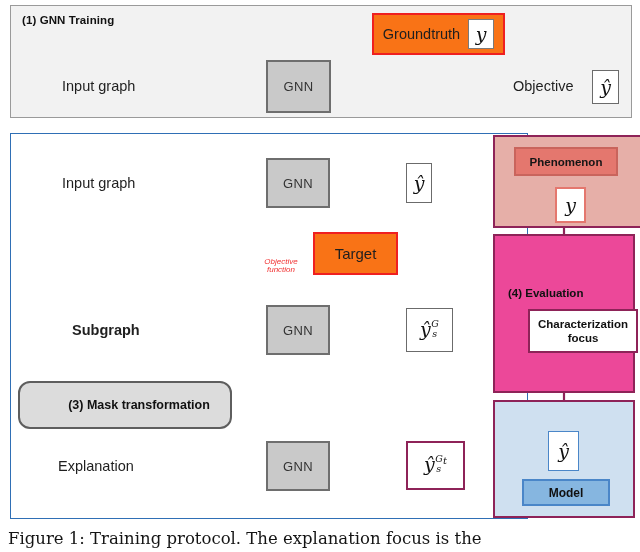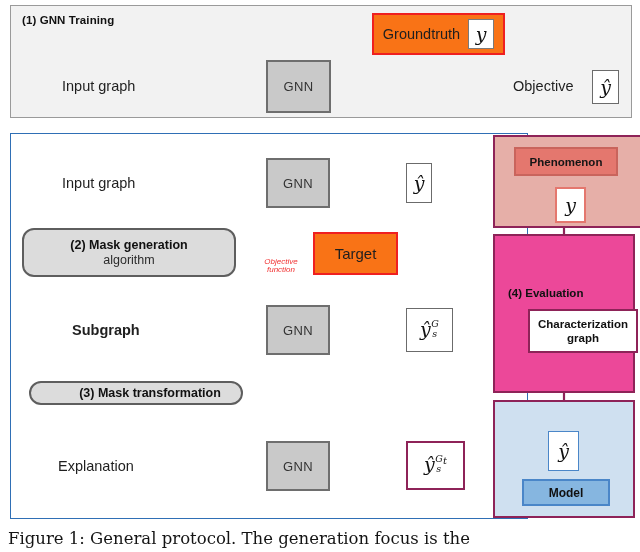--- a/index.html
+++ b/index.html
@@ -225,45 +225,41 @@
   </div>
 
   <div class="abs" id="panel2"></div>
 
   <div class="abs plabel" style="left:62px;top:175px;">Input graph</div>
   <div class="abs gnn" style="left:266px;top:158px;width:64px;height:50px;">GNN</div>
   <div class="abs ybox" style="left:406px;top:163px;width:26px;height:40px;">
     <span class="math">ŷ</span>
   </div>
 
-  <div class="abs stepbox" style="left:22px;top:228px;width:214px;height:49px;">
-    <span class="t1">(2) Mask generation</span>
-    <span class="t2">algorithm</span>
-  </div>
 
   <div class="abs redbox" style="left:313px;top:232px;width:85px;height:43px;">
     <span id="target-text">Target</span>
   </div>
   <div class="abs" id="objfunc" style="left:252px;top:258px;width:58px;font-style:italic;">
     <span>Objective</span><br>
     <span>function</span>
   </div>
 
   <div class="abs plabel" style="left:72px;top:322px;font-weight:bold;">Subgraph</div>
   <div class="abs gnn" style="left:266px;top:305px;width:64px;height:50px;">GNN</div>
   <div class="abs ybox" style="left:406px;top:308px;width:47px;height:44px;">
     <span class="math">
       <span>ŷ</span><span class="supsub">
           <span class="a">G</span>
           <span class="b">s</span>
         </span>
     </span>
   </div>
 
-  <div class="abs stepbox" style="left:29px;top:381px;width:214px;height:24px;padding-left:28px;">
+  <div class="abs stepbox" style="left:18px;top:381px;width:214px;height:48px;padding-left:28px;">
     <span class="t1">(3) Mask transformation</span>
   </div>
 
   <div class="abs plabel" style="left:58px;top:458px;">Explanation</div>
   <div class="abs gnn" style="left:266px;top:441px;width:64px;height:50px;">GNN</div>
   <div class="abs ybox magenta" style="left:406px;top:441px;width:59px;height:49px;">
     <span class="math">
       <span>ŷ</span><span class="supsub">
           <span class="a">G</span>
           <span class="b">s</span>
@@ -275,25 +271,25 @@
     <div class="abs" id="phenom-chip">Phenomenon</div>
     <div class="abs ybox" style="left:60px;top:50px;width:31px;height:36px;border:2.4px solid #e4776e;">
       <span class="math">y</span>
     </div>
   </div>
 
   <div class="abs" id="eval-panel">
     <div class="abs" id="eval-title">(4) Evaluation</div>
     <div class="abs" id="charscore">
       <span>Characterization</span>
-      <span>graph</span>
+      <span>focus</span>
     </div>
   </div>
 
   <div class="abs" id="model-panel">
     <div class="abs ybox blueb" style="left:53px;top:29px;width:31px;height:40px;">
       <span class="math">ŷ</span>
     </div>
     <div class="abs" id="model-chip">Model</div>
   </div>
 
-  <div class="abs" id="caption">Figure 1: General protocol. The generation focus is the</div>
+  <div class="abs" id="caption">Figure 1: Training protocol. The explanation focus is the</div>
 </div>
 
 </body></html>

